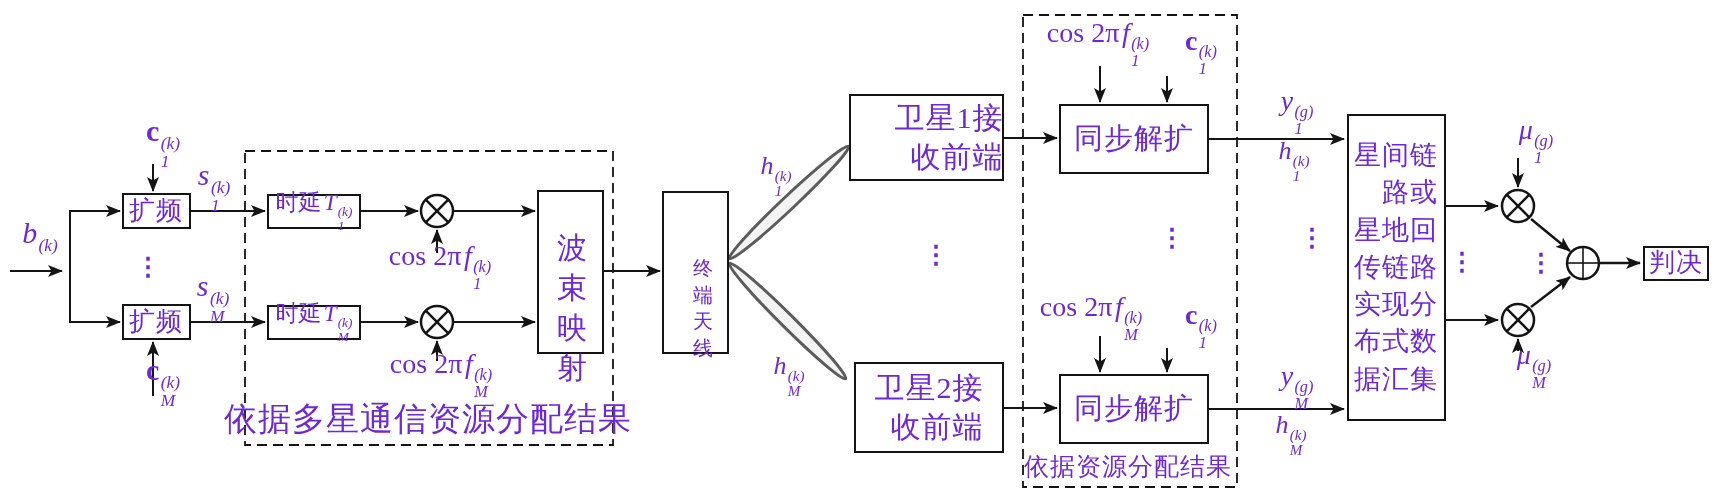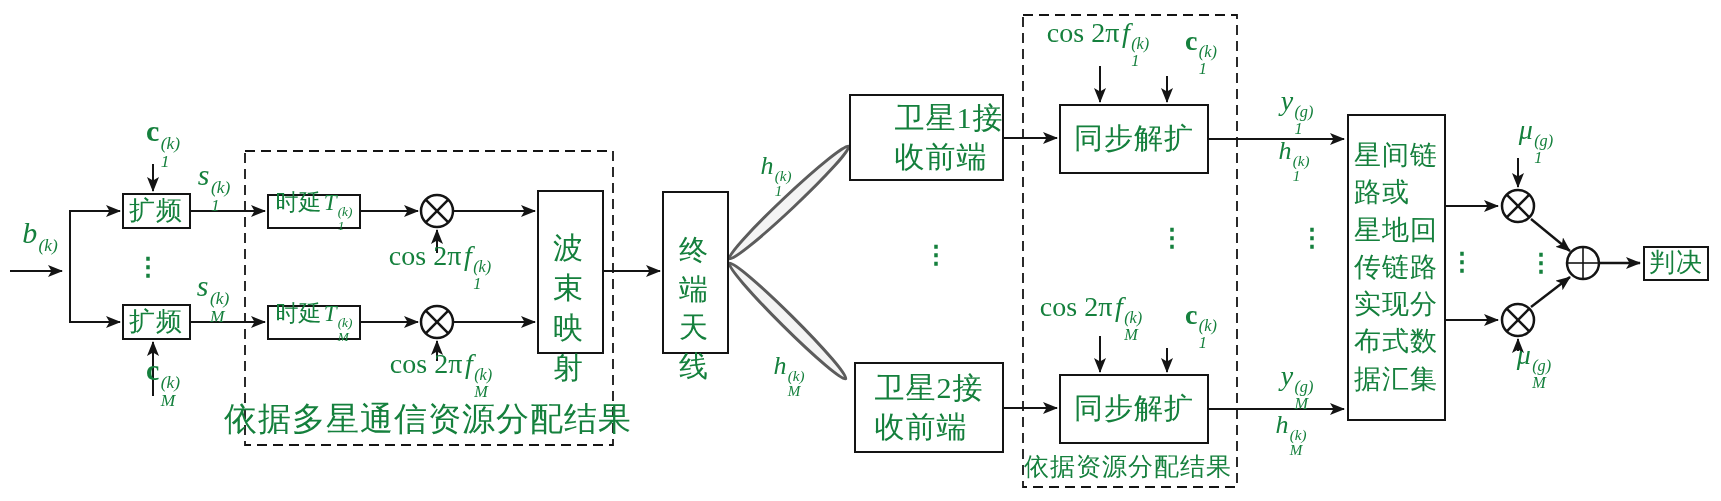--- a/index.html
+++ b/index.html
@@ -3,21 +3,21 @@
 <meta charset="utf-8">
 <style>
   html,body {margin:0; padding:0; background:#ffffff;}
   .stage {
     position:relative; width:1721px; height:501px; background:#ffffff;
     font-family:"Liberation Serif","DejaVu Serif",serif; overflow:hidden; color:#141414;
   }
   .stage svg {position:absolute; left:0; top:0;}
   .lbl {
     position:absolute; transform:translate(-50%,-50%);
-    color:#15803d; white-space:nowrap; text-align:left; line-height:1.15;
+    color:#6d28d9; white-space:nowrap; text-align:right; line-height:1.15;
   }
   .cjk {letter-spacing:1px;}
   .multiline {white-space:pre-line; line-height:1.3;}
   .vert {white-space:normal; word-break:break-all; line-height:1.33; letter-spacing:0;margin-top:36px;}
   .dots {font-weight:bold; font-size:25px; line-height:1;}
   
   .math {font-family:"Liberation Serif","DejaVu Serif",serif;}
   .mprefix {font-style:normal; margin-right:0.10em;}
   .mbase {font-style:italic;}
   .mbold {font-weight:bold; font-style:normal;}
@@ -158,21 +158,21 @@
   <div class="lbl math" style="left:440px; top:266px; font-size:28px;"><span class="mprefix">cos 2π</span><span class="mbase">f</span><span class="mscr">
         <span class="msup">(k)</span>
         <span class="msub">1</span>
       </span></div>
   <div class="lbl math" style="left:441px; top:374px; font-size:28px;"><span class="mprefix">cos 2π</span><span class="mbase">f</span><span class="mscr">
         <span class="msup">(k)</span>
         <span class="msub">M</span>
       </span></div>
   <div class="lbl cjk vert" style="left:570px; top:272px; font-size:30px; width:34px;">波束映射</div>
   <div class="lbl cjk" style="left:428px; top:420px; font-size:33px;">依据多星通信资源分配结果</div>
-  <div class="lbl cjk vert" style="left:696px; top:272px; font-size:29px; width:34px;">终端天线</div>
+  <div class="lbl cjk vert" style="left:696px; top:272px; font-size:20px; width:34px;">终端天线</div>
 
   <div class="lbl math" style="left:776px; top:175px; font-size:26px;"><span class="mbase">h</span><span class="mscr">
         <span class="msup">(k)</span>
         <span class="msub">1</span>
       </span></div>
   <div class="lbl math" style="left:789px; top:375px; font-size:26px;"><span class="mbase">h</span><span class="mscr">
         <span class="msup">(k)</span>
         <span class="msub">M</span>
       </span></div>
 

